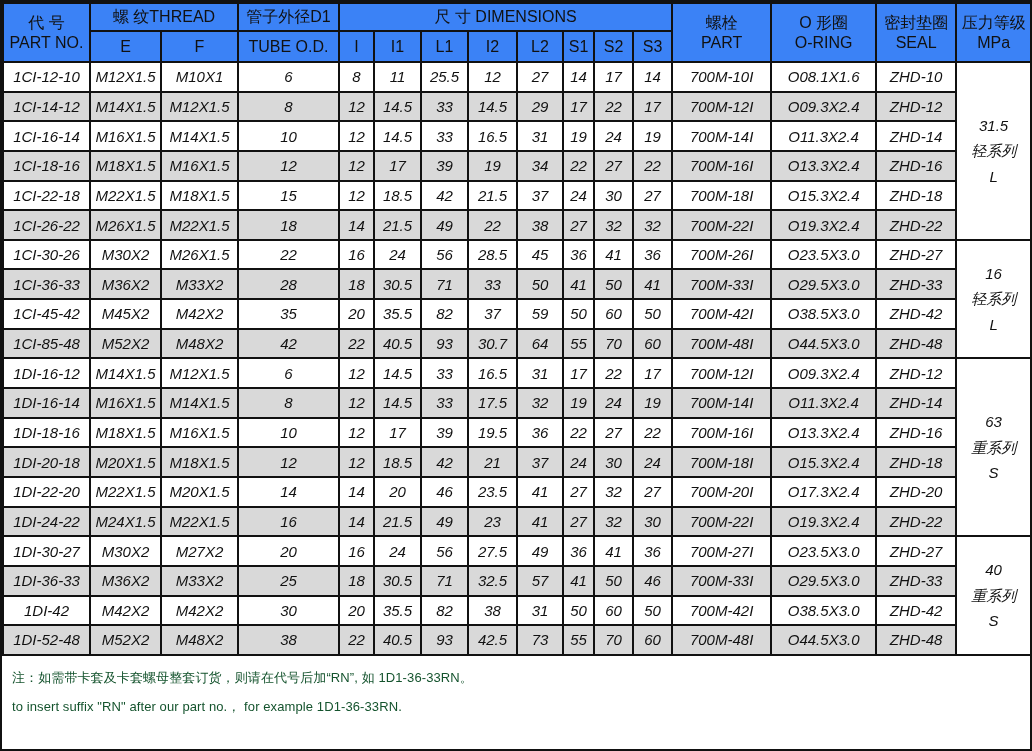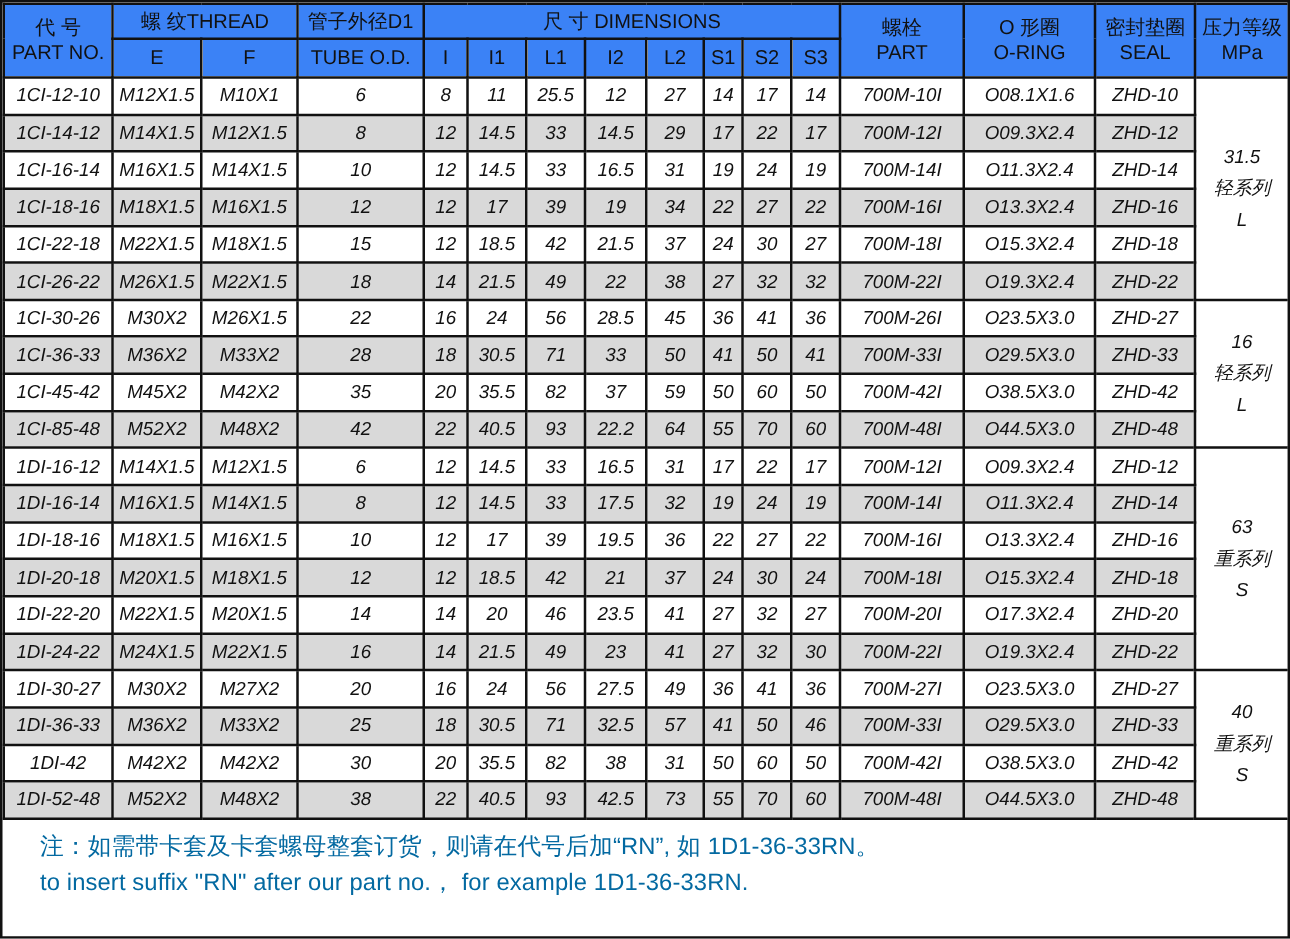--- a/index.html
+++ b/index.html
@@ -38,25 +38,24 @@
   tbody tr { height: 29.65px; font-style: italic; }
   tbody tr.alt td { background: #d9d9d9; }
   td.pressure-cell {
     background: #ffffff !important;
     font-size: 16px;
     line-height: 1.7;
   }
   .two-line div { line-height: 1.25; }
   .notes {
     padding: 7px 10px 0 10px;
-    font-size: 19px;
+    font-size: 13px;
     line-height: 29px;
-    color: #0369a1;
+    color: #14532d;
     letter-spacing: 0.1px;
-    margin-left: 20px;
   }
 </style>
 </head>
 <body>
 
 <div class="sheet">
   <table class="spec">
     <colgroup>
       <col style="width:87px">
         <col style="width:71px">
@@ -280,21 +279,21 @@
           <td>ZHD-42</td>
         </tr>
         <tr class="alt">
           <td>1CI-85-48</td>
           <td>M52X2</td>
           <td>M48X2</td>
           <td>42</td>
           <td>22</td>
           <td>40.5</td>
           <td>93</td>
-          <td>22.2</td>
+          <td>30.7</td>
           <td>64</td>
           <td>55</td>
           <td>70</td>
           <td>60</td>
           <td>700M-48I</td>
           <td>O44.5X3.0</td>
           <td>ZHD-48</td>
         </tr>
         <tr>
           <td>1DI-16-12</td>

